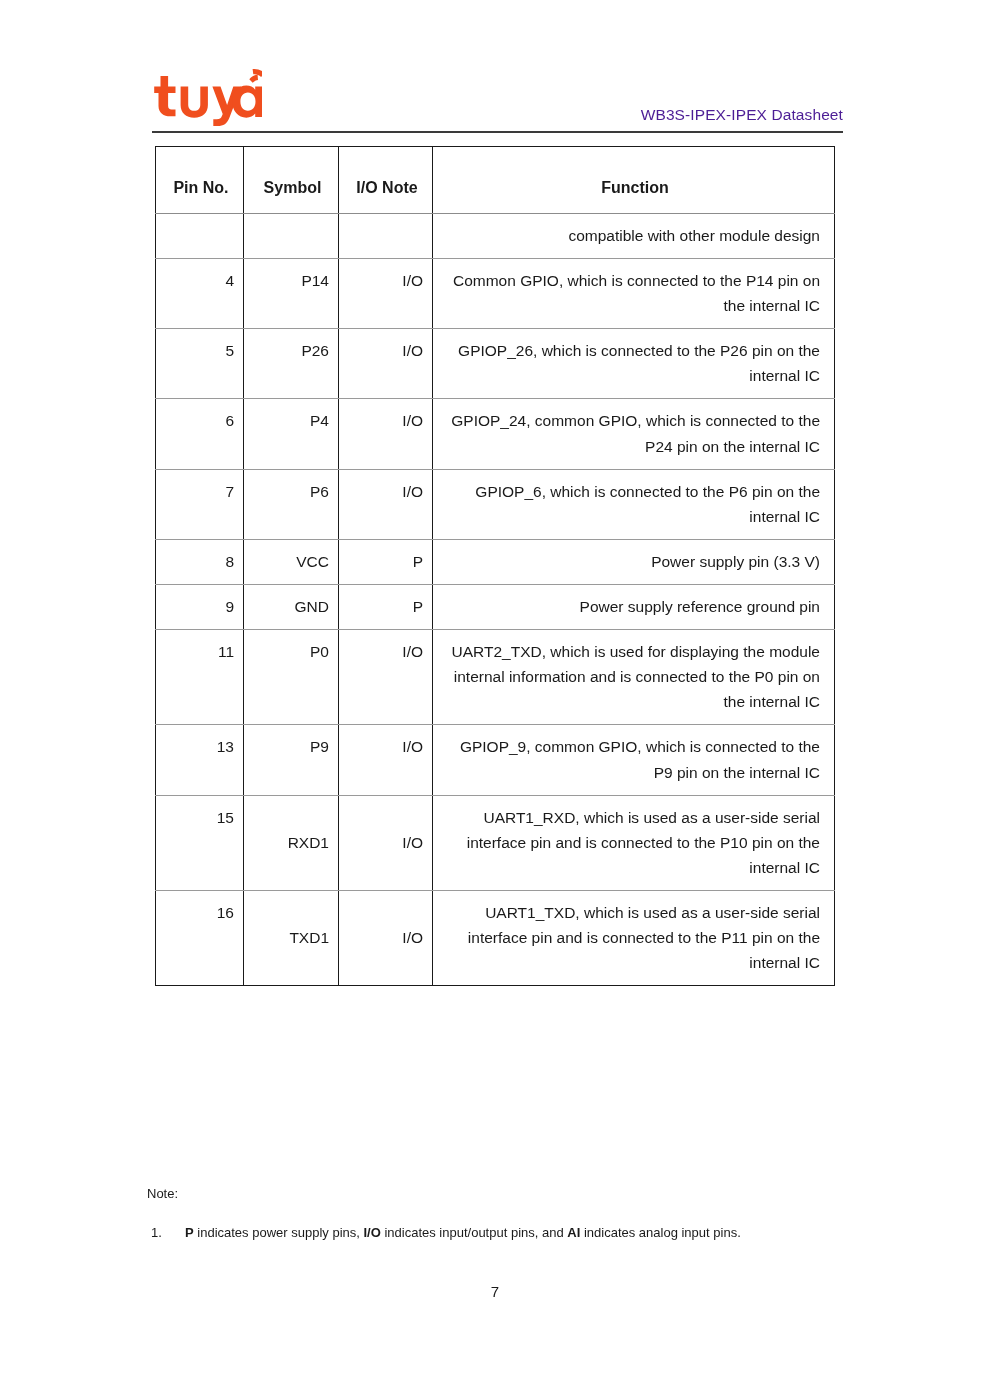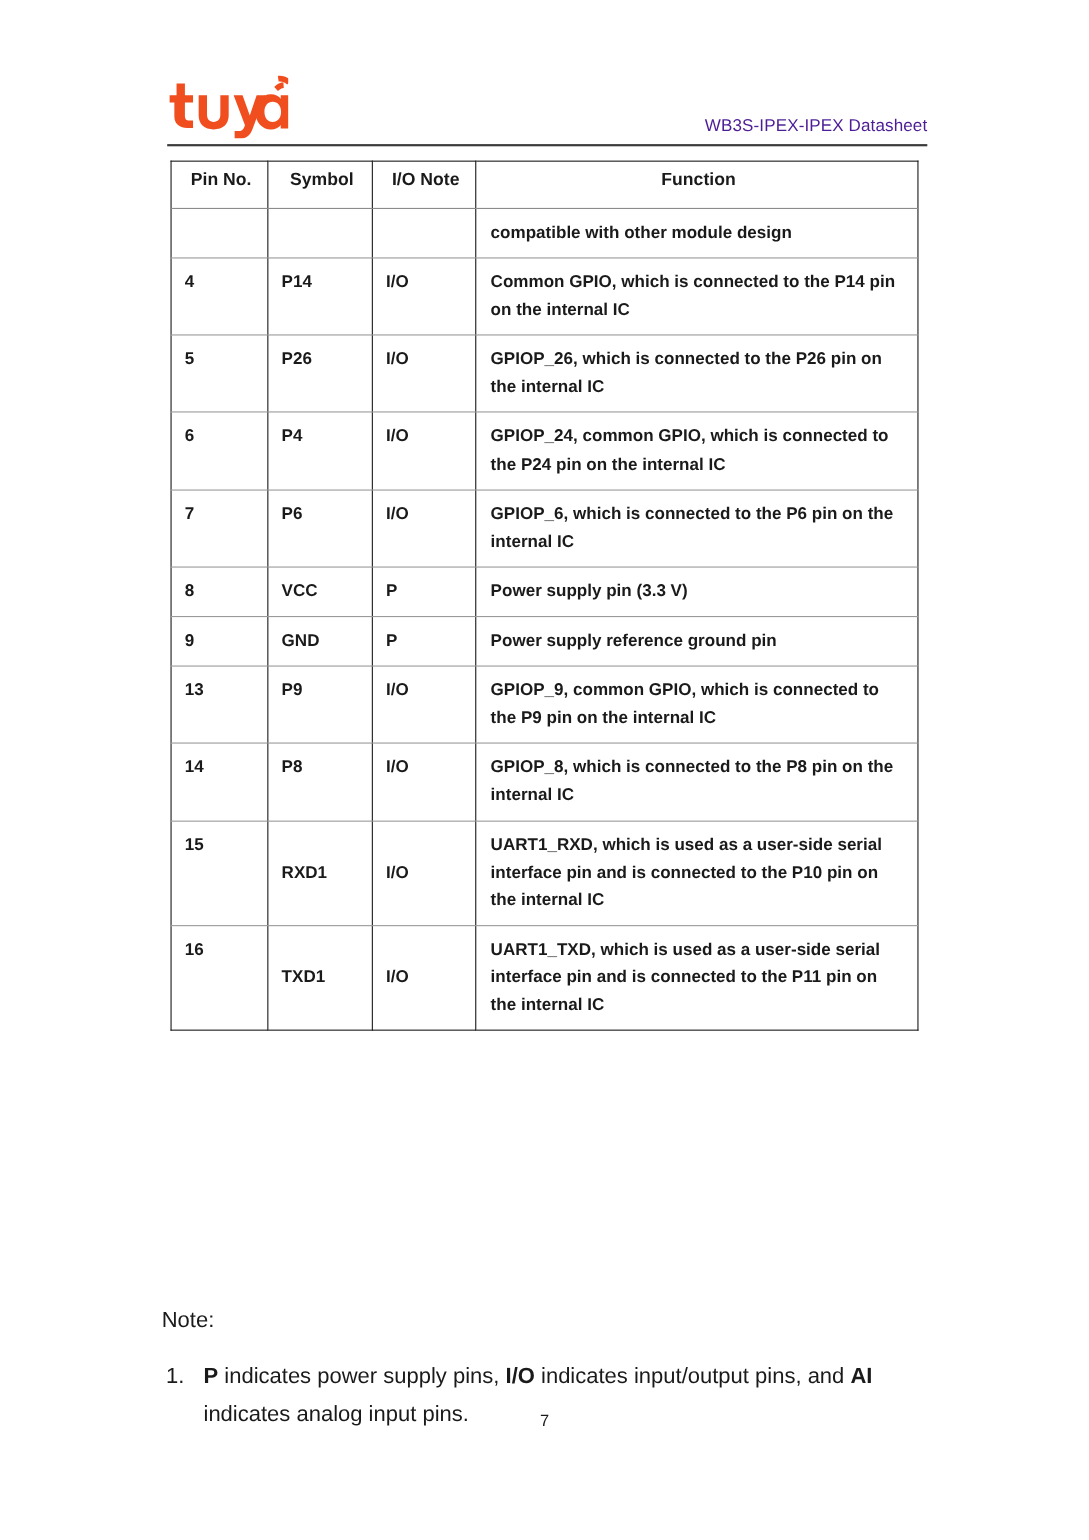--- a/index.html
+++ b/index.html
@@ -76,47 +76,47 @@
 
   .pin-table th,
   .pin-table td {
     border-left: 1.6px solid #1a1a1a;
     border-right: 1.6px solid #1a1a1a;
     border-top: 1.2px solid #9a9a9a;
     border-bottom: 1.2px solid #9a9a9a;
     padding: 9px 9px 10px 12px;
     vertical-align: top;
     line-height: 1.62;
-    text-align: left;
-    font-weight: bold;
+    text-align: right;
+    font-weight: normal;
   }
   .pin-table thead th {
     border-top: 1.6px solid #1a1a1a;
     border-bottom: 1.6px solid #8c8c8c;
     font-weight: bold;
     text-align: center;
-    padding-top: 4px;
+    padding-top: 28px;
     padding-bottom: 12px;
     font-size: 16px;
   }
   .pin-table tbody tr:last-child td {
     border-bottom: 1.6px solid #1a1a1a;
   }
   .pin-table td.fn { padding-left: 13px; padding-right: 14px; }
 
   
   .pin-table td.vmid { vertical-align: middle; }
 
   
   .note-wrap {
     position: absolute;
     left: 147px;
     top: 1183px;
     width: 700px;
-    font-size: 20px;
+    font-size: 13px;
     line-height: 1.75;
   }
   .note-label {
     margin: 0 0 16px 0;
   }
   .note-item {
     position: relative;
     padding-left: 38px;
   }
   .note-num {
@@ -215,30 +215,30 @@
         <td>P</td>
         <td class="fn">Power supply pin (3.3 V)</td>
       </tr>
       <tr>
         <td>9</td>
         <td>GND</td>
         <td>P</td>
         <td class="fn">Power supply reference ground pin</td>
       </tr>
       <tr>
+        <td>11</td>
+        <td>P0</td>
+        <td>I/O</td>
+        <td class="fn">UART2_TXD, which is used for displaying the module internal information and is connected to the P0 pin on the internal IC</td>
+      </tr>
+      <tr>
         <td>13</td>
         <td>P9</td>
         <td>I/O</td>
         <td class="fn">GPIOP_9, common GPIO, which is connected to the P9 pin on the internal IC</td>
-      </tr>
-      <tr>
-        <td>14</td>
-        <td>P8</td>
-        <td>I/O</td>
-        <td class="fn">GPIOP_8, which is connected to the P8 pin on the internal IC</td>
       </tr>
       <tr>
         <td>15</td>
         <td class="vmid">RXD1</td>
         <td class="vmid">I/O</td>
         <td class="fn">UART1_RXD, which is used as a user-side serial interface pin and is connected to the P10 pin on the internal IC</td>
       </tr>
       <tr>
         <td>16</td>
         <td class="vmid">TXD1</td>

